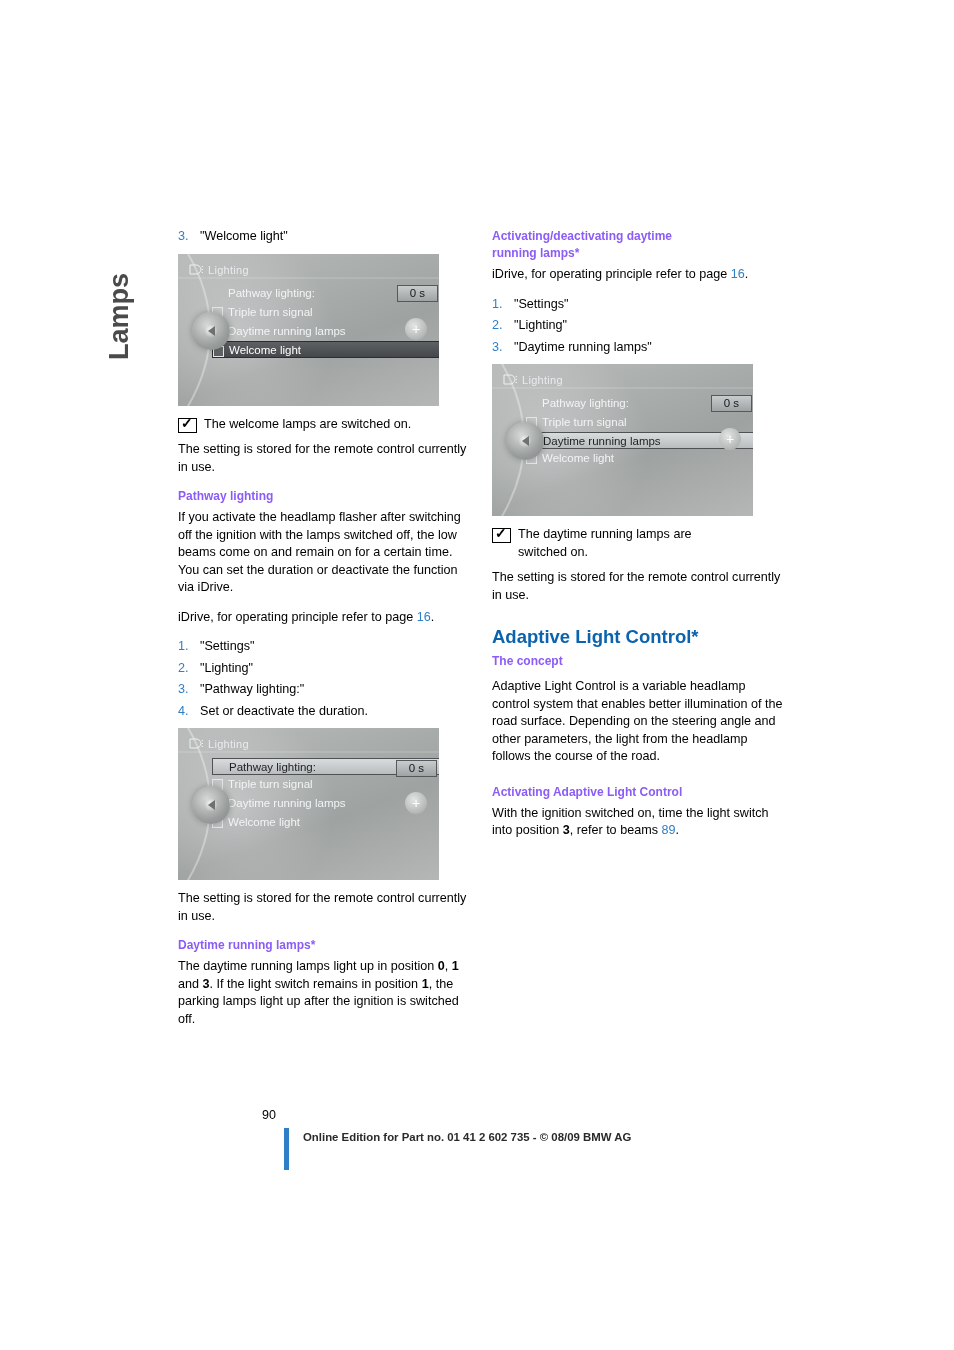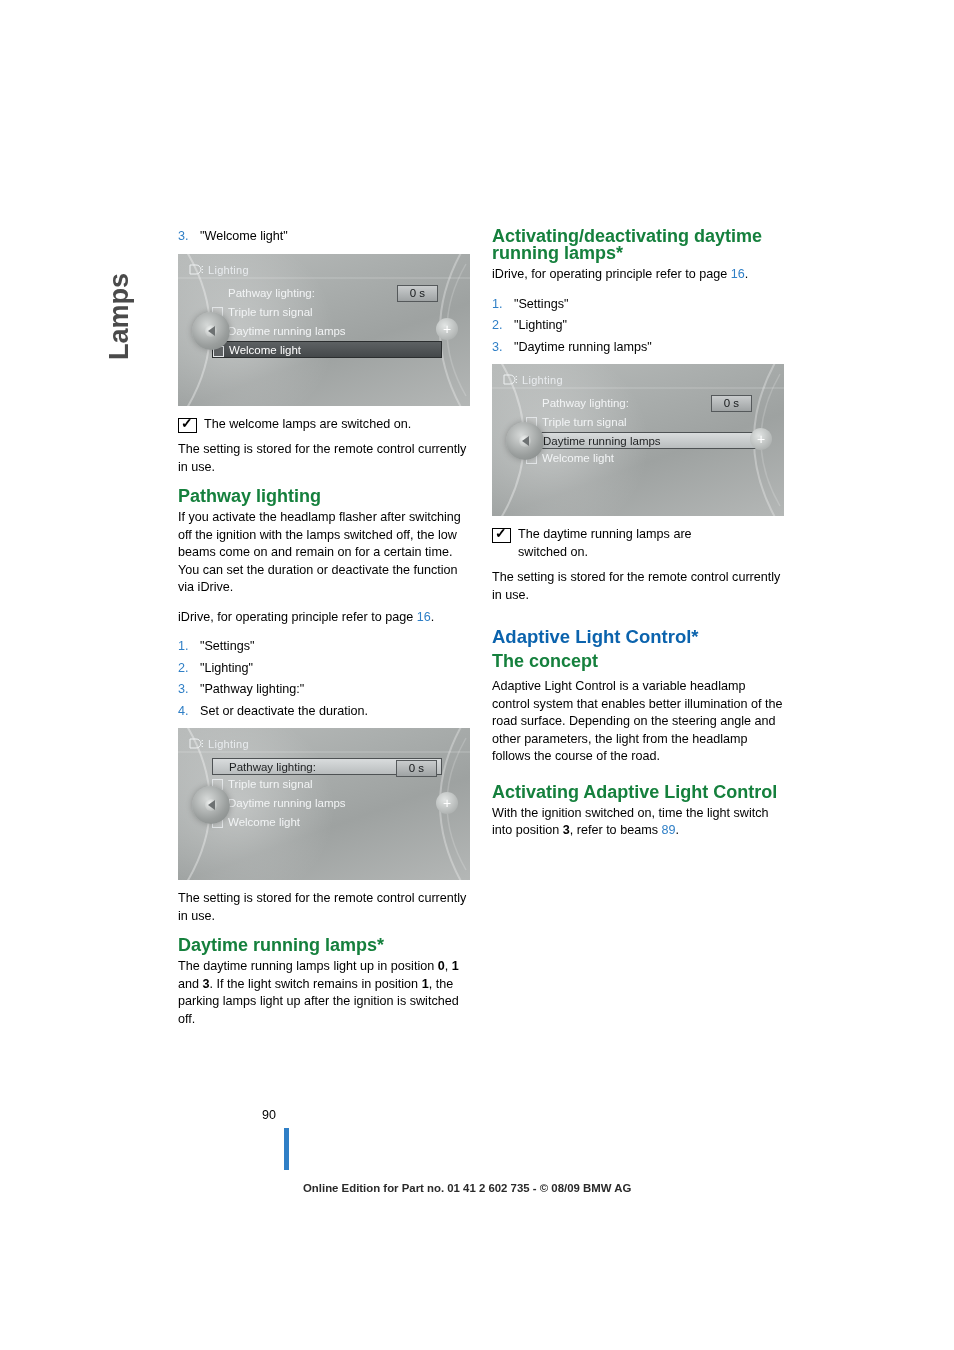--- a/index.html
+++ b/index.html
@@ -56,22 +56,22 @@
   .para { margin-bottom: 12px; }
 
   h2.section {
     font-size: 18.5px;
     color: #0b63ad;
     font-weight: bold;
     margin: 0 0 5px 0;
     line-height: 22px;
   }
   h3.sub {
-    font-size: 18px;
-    color: #15803d;
+    font-size: 12px;
+    color: #8b5cf6;
     font-weight: bold;
     margin: 0 0 4px 0;
     line-height: 17px;
   }
 
   .link { color: #2f7fc6; }
   .bold { font-weight: bold; }
 
   ol.steps {
     margin: 0 0 8px 0;
@@ -99,21 +99,21 @@
   .numline .num {
     position: absolute;
     left: 0;
     top: 0;
     color: #2f7fc6;
   }
 
   
   .idrive {
     position: relative;
-    width: 292px;
+    width: 261px;
     height: 152px;
     margin: 8px 0 10px 0;
     background: linear-gradient(160deg, #b9bcbb 0%, #a9adac 35%, #9ea2a1 60%, #b4b7b6 100%);
     overflow: hidden;
     border: 0;
   }
   .idrive .glow {
     position: absolute;
     left: -40px; top: -30px;
     width: 200px; height: 220px;
@@ -273,21 +273,21 @@
     position: absolute;
     left: 284px;
     top: 1128px;
     width: 5px;
     height: 42px;
     background: #2f7fc6;
   }
   .footer-text {
     position: absolute;
     left: 303px;
-    top: 1182px;
+    top: 1131px;
     font-size: 11.4px;
     font-weight: bold;
     color: #2a2a2a;
   }
 </style>
 </head>
 <body>
 
 <div class="page">
 

